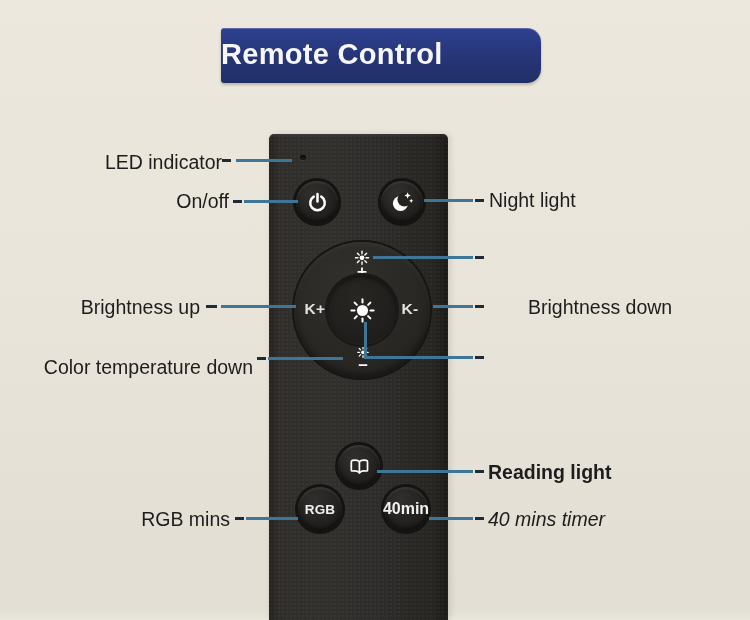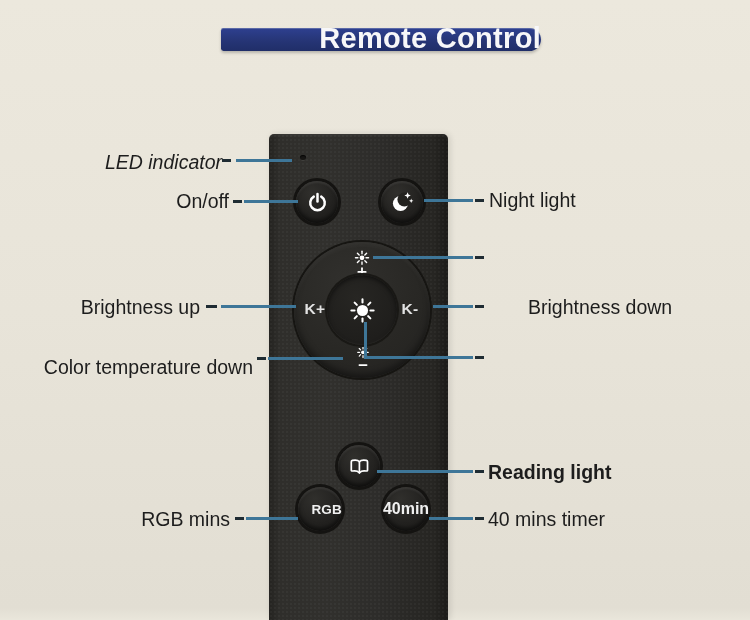--- a/index.html
+++ b/index.html
@@ -13,24 +13,24 @@
   *{margin:0;padding:0;box-sizing:border-box;}
   html,body{width:750px;height:620px;}
   body{font-family:"Liberation Sans", sans-serif;}
   .stage{
     position:relative;width:750px;height:620px;overflow:hidden;
     background:linear-gradient(180deg,#ece8dd 0%,var(--background) 50%,#e2ded3 98%,#e9e6db 100%);
   }
 
   
   .banner{
-    position:absolute;left:221px;top:28px;width:320px;height:23px;
+    position:absolute;left:221px;top:28px;width:320px;height:55px;
     background:linear-gradient(180deg,#2e4090 0%,var(--banner) 55%,#202e68 100%);
     border-radius:3px 14px 14px 3px;
-    display:flex;align-items:center;justify-content:flex-end;
+    display:flex;align-items:center;justify-content:flex-start;
     box-shadow:0 2px 3px rgba(0,0,0,.22), inset 0 1px 0 rgba(255,255,255,.22);
   }
   .banner span{
     color:#f7f7f9;font-size:29px;font-weight:700;letter-spacing:.3px;line-height:1;
     padding-bottom:2px;
   }
 
   
   .remote{
     position:absolute;left:269px;top:134px;width:179px;height:486px;
@@ -48,21 +48,21 @@
   .rbtn{
     position:absolute;border:none;border-radius:50%;cursor:pointer;
     background:radial-gradient(circle at 38% 28%, #302f2c 0%, #232220 55%, #1d1c1a 100%);
     box-shadow:0 0 0 3px #141311, inset 0 2px 2px rgba(255,255,255,.08), inset 0 -3px 4px rgba(0,0,0,.55);
     display:flex;align-items:center;justify-content:center;
     color:#f0f0f0;
   }
   .power-btn{left:27px;top:47px;width:42px;height:42px;}
   .night-btn{left:112px;top:47px;width:42px;height:42px;}
   .book-btn{left:69px;top:311px;width:42px;height:42px;}
-  .rgb-btn{left:29px;top:353px;width:44px;height:44px;font-size:13.5px;font-weight:700;letter-spacing:.2px;justify-content:flex-end;}
+  .rgb-btn{left:29px;top:353px;width:44px;height:44px;font-size:13.5px;font-weight:700;letter-spacing:.2px;}
   .timer-btn{left:115px;top:353px;width:44px;height:44px;font-size:16px;font-weight:700;text-align:right;}
 
   
   .dpad{
     position:absolute;left:25px;top:108px;width:136px;height:136px;border-radius:50%;
     background:radial-gradient(circle at 40% 30%, #31302d 0%, #282724 60%, #222120 100%);
     box-shadow:0 0 0 2px #161512, inset 0 3px 4px rgba(255,255,255,.05), inset 0 -4px 6px rgba(0,0,0,.4);
   }
   .dpad-center{
     position:absolute;left:33px;top:33px;width:70px;height:70px;border-radius:50%;
@@ -82,33 +82,33 @@
   .pad-right{left:94px;top:45px;width:44px;height:44px;}
 
   
   .co-label{
     position:absolute;height:24px;line-height:24px;white-space:nowrap;
     color:var(--label-text);font-size:19.5px;
   }
   .co-line{position:absolute;height:3px;background:var(--callout-line);}
   .co-dash{position:absolute;height:3px;background:var(--callout-dash);}
 
-  .lbl-led{right:528px;top:150px;font-style:italic;}      .dash-led{left:222px;top:159px;width:9px;}   .line-led{left:236px;top:159px;width:56px;}
+  .lbl-led{right:528px;top:150px;}      .dash-led{left:222px;top:159px;width:9px;}   .line-led{left:236px;top:159px;width:56px;}
   .lbl-onoff{right:521px;top:189px;}    .dash-onoff{left:233px;top:200px;width:9px;} .line-onoff{left:244px;top:200px;width:54px;}
   .lbl-bup{right:550px;top:295px;text-align:center;}      .dash-bup{left:206px;top:305px;width:11px;}  .line-bup{left:221px;top:305px;width:75px;}
   .lbl-ctd{right:497px;top:355px;}      .dash-ctd{left:257px;top:357px;width:9px;}   .line-ctd{left:268px;top:357px;width:75px;}
   .lbl-rgbl{right:520px;top:507px;}     .dash-rgbl{left:235px;top:517px;width:9px;}  .line-rgbl{left:246px;top:517px;width:52px;}
 
   .lbl-night{left:489px;top:188px;}     .dash-night{left:475px;top:199px;width:9px;} .line-night{left:424px;top:199px;width:49px;}
   .lbl-ctu{left:488px;top:245px;}       .dash-ctu{left:475px;top:256px;width:9px;}   .line-ctu{left:373px;top:256px;width:100px;}
   .lbl-bdn{left:488px;top:295px;margin-left:40px;}       .dash-bdn{left:475px;top:305px;width:9px;}   .line-bdn{left:433px;top:305px;width:40px;}
   .lbl-wl{left:488px;top:345px;}        .dash-wl{left:475px;top:356px;width:9px;}    .line-wl{left:364px;top:356px;width:109px;}
   .line-wl-vert{left:364px;top:322px;width:3px;height:37px;}
   .lbl-read{left:488px;top:460px;font-weight:bold;}      .dash-read{left:475px;top:470px;width:9px;}  .line-read{left:377px;top:470px;width:96px;}
-  .lbl-timer{left:488px;top:507px;}     .dash-timer{left:475px;top:517px;width:9px;} .line-timer{left:429px;top:517px;width:44px;}
+  .lbl-timer{left:488px;top:507px;font-style:italic;}     .dash-timer{left:475px;top:517px;width:9px;} .line-timer{left:429px;top:517px;width:44px;}
 
   svg{display:block;}
 </style>
 </head>
 <body>
 
 <div class="stage">
 
   <div class="banner">
     <span>Remote Control</span>

